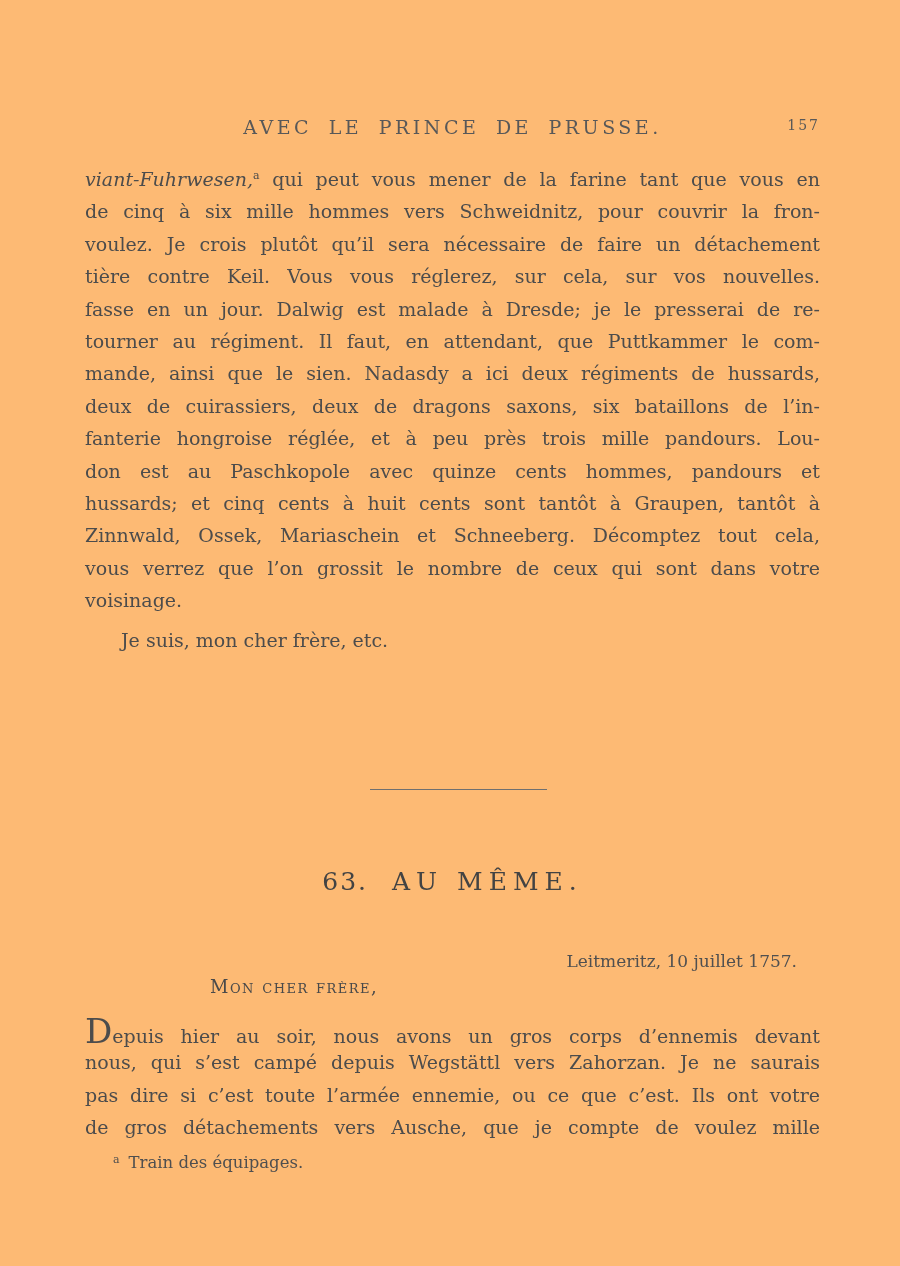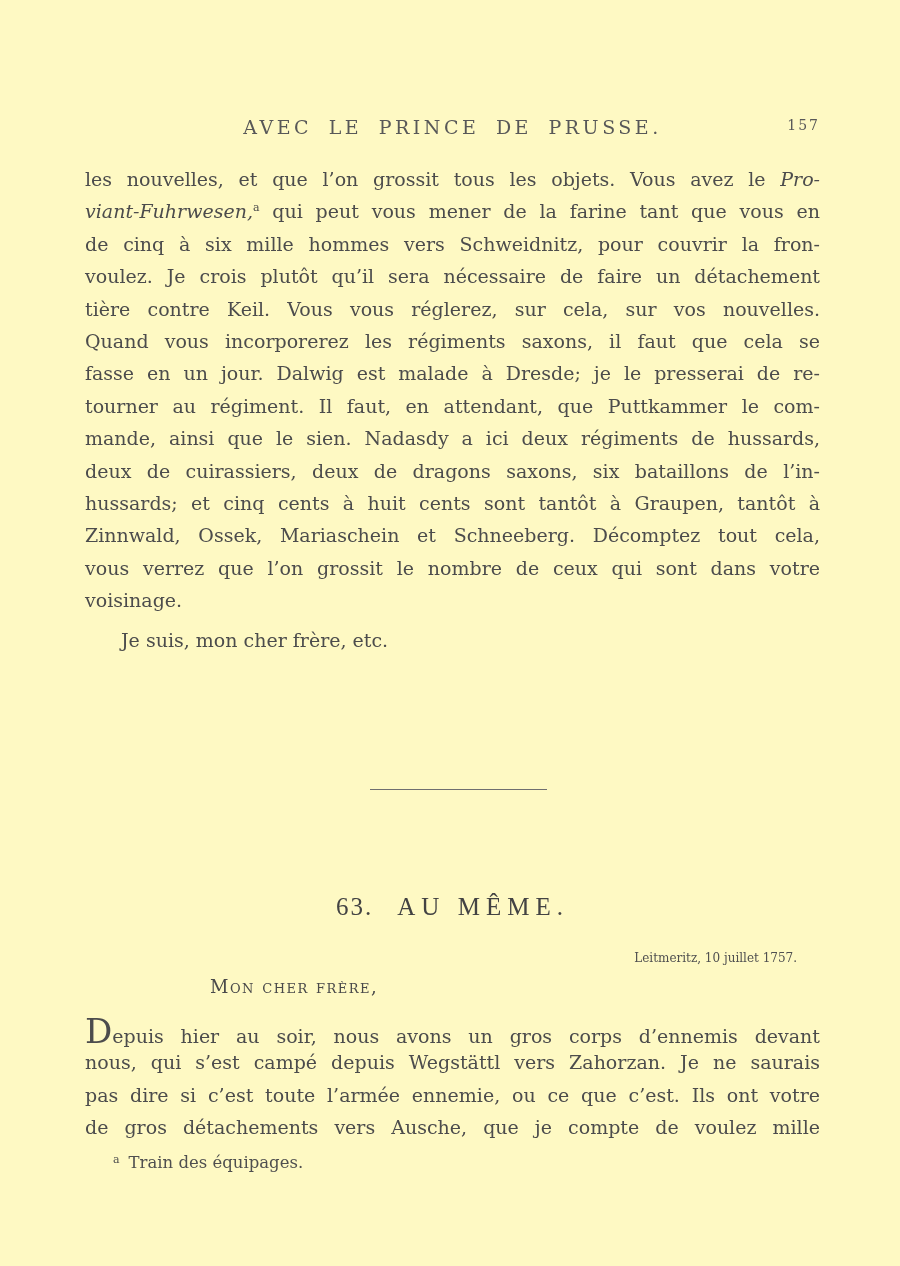--- a/index.html
+++ b/index.html
@@ -1,21 +1,21 @@
 <!DOCTYPE html>
 <html><head>
 <meta charset="utf-8">
 <style>
   html, body { margin: 0; padding: 0; }
   body { background: #e9e9e6; }
   .page {
     position: relative;
     width: 900px;
     height: 1266px;
-    background: #fef9c3;
+    background: #fdba74;
     font-family: "DejaVu Serif", "Liberation Serif", serif;
     color: #4c4c4c;
     overflow: hidden;
   }
   
   .running-head {
     position: absolute;
     top: 116px; left: 85px; width: 735px;
     text-align: center;
     font-size: 19px;
@@ -58,35 +58,34 @@
   .divider {
     position: absolute;
     top: 789px; left: 370px; width: 177px;
     border: 0;
     border-top: 1.6px solid #6f6f6f;
     margin: 0;
   }
   
   .letter-heading {
     position: absolute;
-    top: 893px; left: 85px; width: 735px;
+    top: 867px; left: 85px; width: 735px;
     text-align: center;
     font-size: 25px;
     color: #434343;
-    font-family: Liberation Serif, serif;
   }
   .letter-num { letter-spacing: 2px; margin-right: 24px; }
   .letter-title { letter-spacing: 6px; }
   .dateline {
     position: absolute;
     top: 951px; left: 85px; width: 735px;
     text-align: right;
     padding-right: 23px;
     box-sizing: border-box;
-    font-size: 12px;
+    font-size: 17px;
     color: #505050;
   }
   .salutation {
     position: absolute;
     top: 976px; left: 210px;
     font-size: 18px;
     font-variant: small-caps;
     letter-spacing: 1.5px;
     color: #4a4a4a;
   }
@@ -114,35 +113,32 @@
 
 <div class="page">
 
   <div class="running-head">
     <span>AVEC LE PRINCE DE PRUSSE.</span>
     <span class="page-num">157</span>
   </div>
 
   <div class="text-col col-62">
     <div class="line just">
-      <span>les nouvelles, et que l’on grossit tous les objets.  Vous avez le</span>
-      <span class="it">Pro-</span>
-    </div>
-    <div class="line just">
       <span class="it">viant-Fuhrwesen,</span><sup class="fn-ref">a</sup>
       <span>qui peut vous mener de la farine tant que vous en</span>
     </div>
     <div class="line just">de cinq à six mille hommes vers Schweidnitz, pour couvrir la fron-</div>
     <div class="line just">voulez.  Je crois plutôt qu’il sera nécessaire de faire un détachement</div>
     <div class="line just">tière contre Keil.  Vous vous réglerez, sur cela, sur vos nouvelles.</div>
-    <div class="line just">Quand vous incorporerez les régiments saxons, il faut que cela se</div>
     <div class="line just">fasse en un jour.  Dalwig est malade à Dresde; je le presserai de re-</div>
     <div class="line just">tourner au régiment.  Il faut, en attendant, que Puttkammer le com-</div>
     <div class="line just">mande, ainsi que le sien.  Nadasdy a ici deux régiments de hussards,</div>
     <div class="line just">deux de cuirassiers, deux de dragons saxons, six bataillons de l’in-</div>
+    <div class="line just">fanterie hongroise réglée, et à peu près trois mille pandours.  Lou-</div>
+    <div class="line just">don est au Paschkopole avec quinze cents hommes, pandours et</div>
     <div class="line just">hussards; et cinq cents à huit cents sont tantôt à Graupen, tantôt à</div>
     <div class="line just">Zinnwald, Ossek, Mariaschein et Schneeberg.  Décomptez tout cela,</div>
     <div class="line just">vous verrez que l’on grossit le nombre de ceux qui sont dans votre</div>
     <div class="line">voisinage.</div>
     <div class="line closing">Je suis, mon cher frère, etc.</div>
   </div>
 
   <hr class="divider">
 
   <div class="letter-heading">

